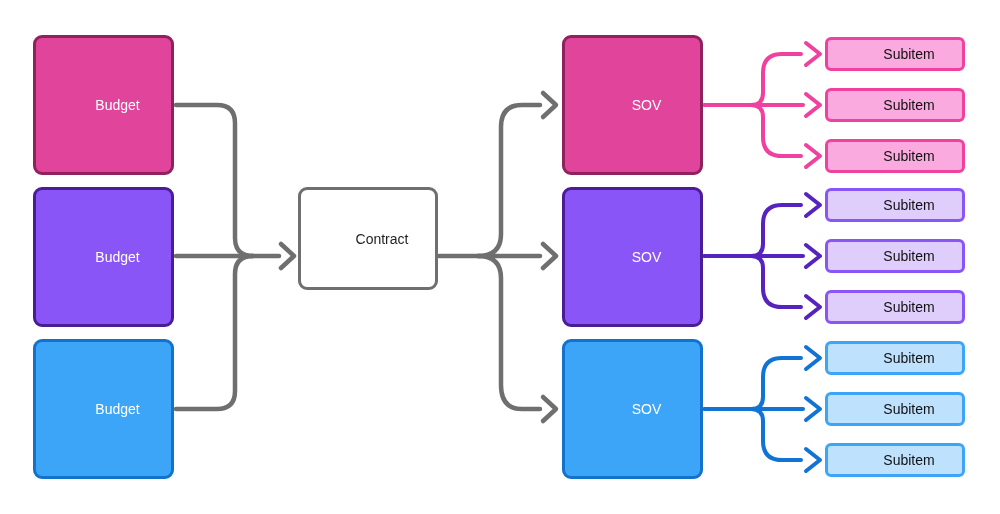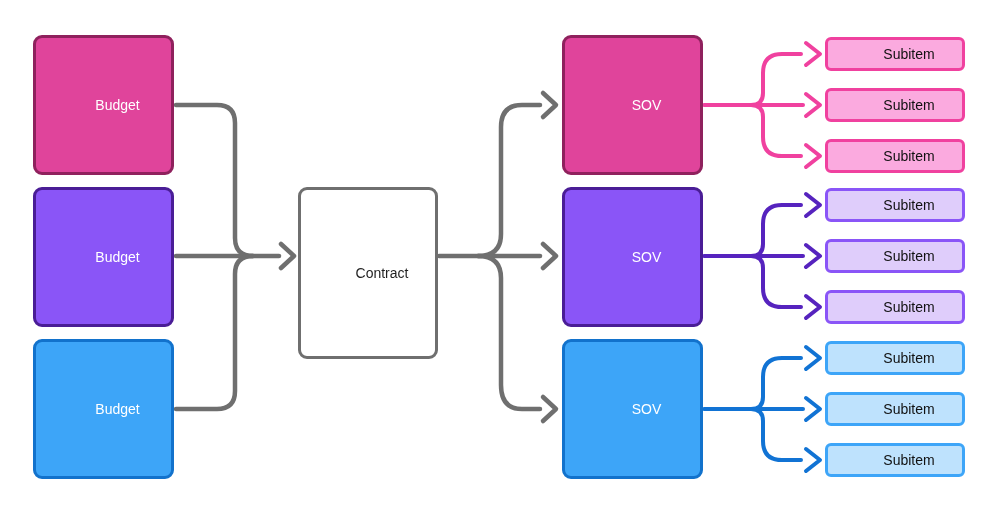--- a/index.html
+++ b/index.html
@@ -24,21 +24,21 @@
     display:flex;align-items:center;justify-content:center;
     border-style:solid;
     padding-left:28px;
   }
   .big{
     width:141px;height:140px;
     border-width:3px;border-radius:9px;
     font-size:14px;color:#ffffff;text-align:right;
   }
   .contract{
-    width:140px;height:172px;
+    width:140px;height:103px;
     border-width:3px;border-radius:9px;
     font-size:14px;color:#222222;
   }
   .subitem{
     width:140px;height:34px;
     border-width:3px;border-radius:6px;
     font-size:14px;color:#111111;
   }
   .lbl{pointer-events:none;}
 </style>

